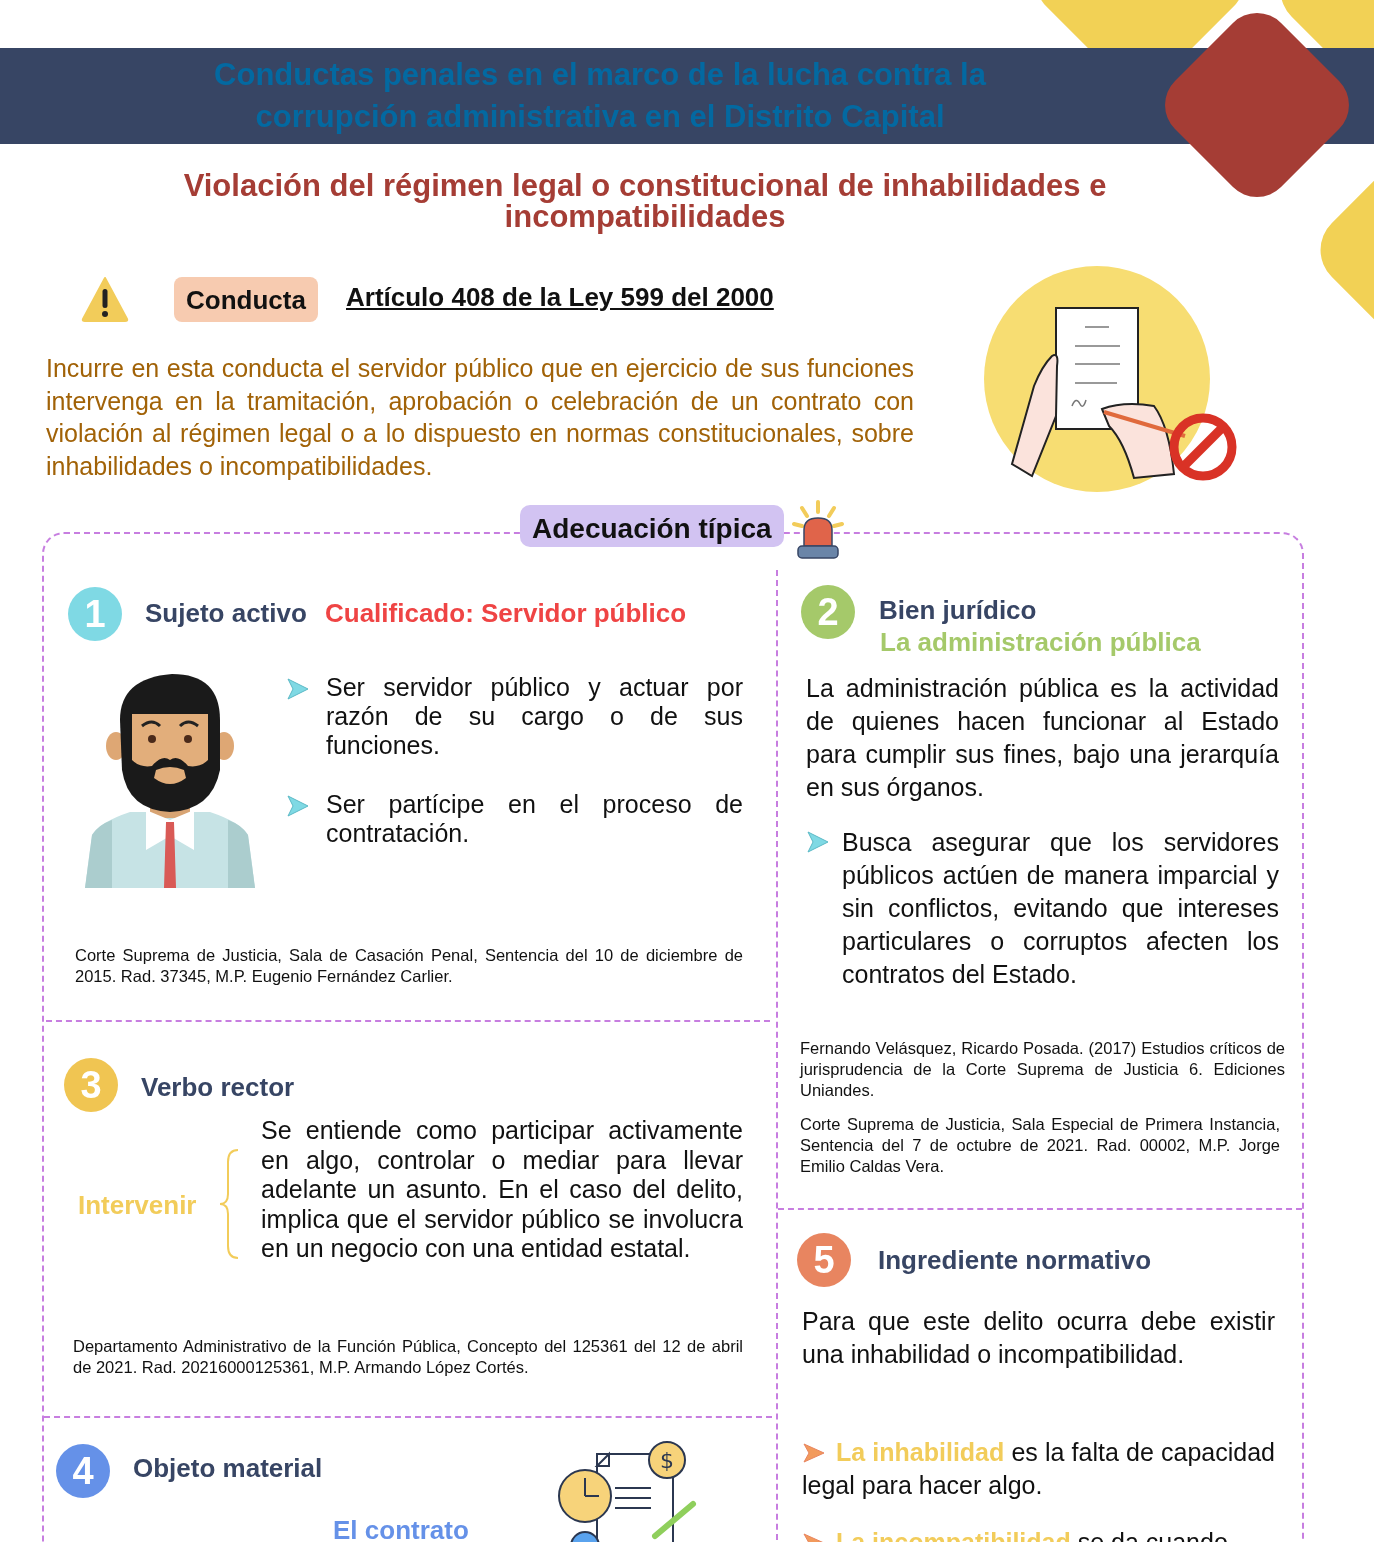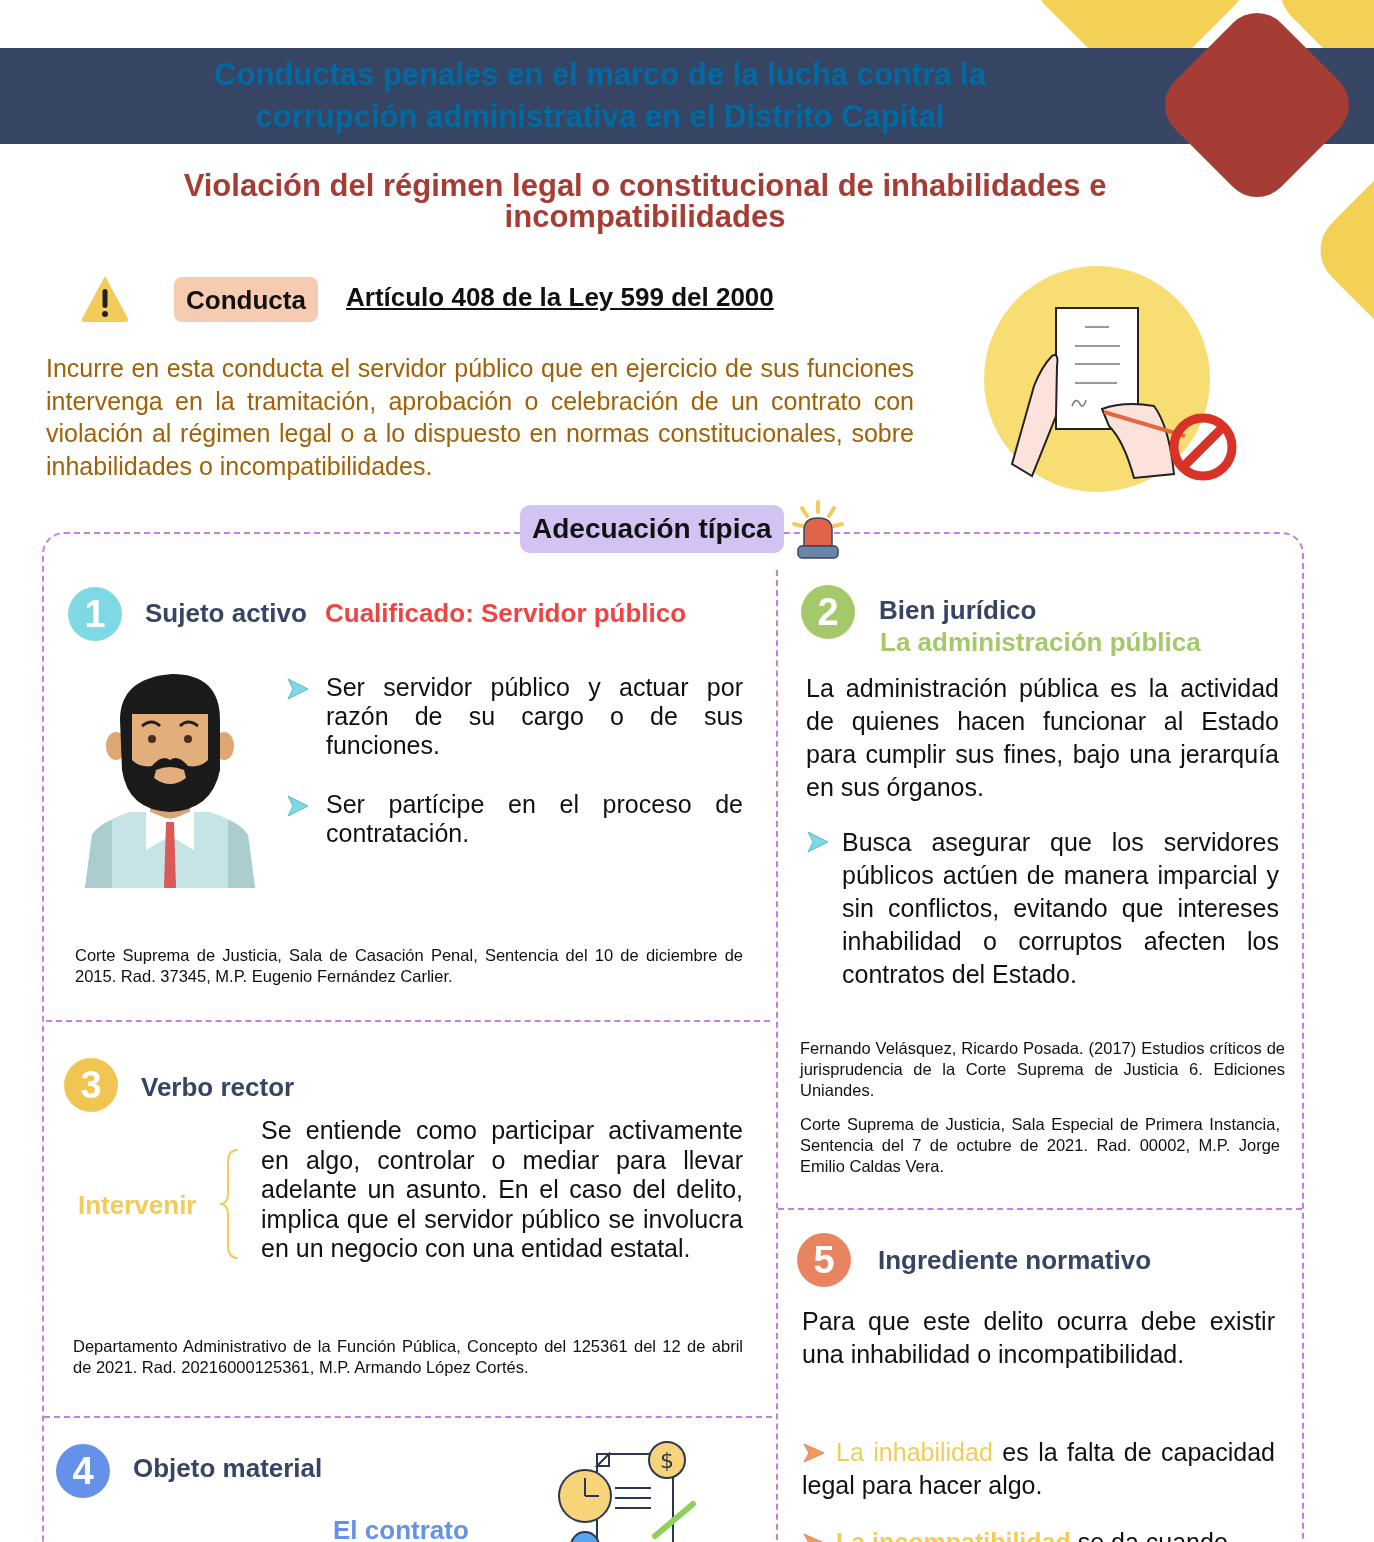--- a/index.html
+++ b/index.html
@@ -27,21 +27,21 @@
 
   .hero-illus { position: absolute; left: 984px; top: 266px; width: 260px; height: 230px; }
 
   
   .frame { position: absolute; left: 42px; top: 532px; width: 1262px; height: 1100px; border: 2px dashed #c77ee0; border-bottom: none; border-radius: 22px 22px 0 0; }
   .vdivider { position: absolute; left: 776px; top: 570px; width: 0; height: 1000px; border-left: 2px dashed #c77ee0; }
   .hdiv-left-1 { position: absolute; left: 46px; top: 1020px; width: 724px; border-top: 2px dashed #c77ee0; }
   .hdiv-left-2 { position: absolute; left: 44px; top: 1416px; width: 728px; border-top: 2px dashed #c77ee0; }
   .hdiv-right-1 { position: absolute; left: 778px; top: 1208px; width: 524px; border-top: 2px dashed #c77ee0; }
 
-  .adecuacion { position: absolute; left: 520px; top: 505px; height: 48px; background: #d2c3f2; border-radius: 10px; padding: 0 12px; font-size: 28px; font-weight: bold; line-height: 48px; color: #111; }
+  .adecuacion { position: absolute; left: 520px; top: 505px; height: 42px; background: #d2c3f2; border-radius: 10px; padding: 0 12px; font-size: 28px; font-weight: bold; line-height: 48px; color: #111; }
   .siren-icon { position: absolute; left: 792px; top: 500px; width: 52px; height: 62px; }
 
   .num-circle { position: absolute; width: 54px; height: 54px; border-radius: 50%; color: #fff; font-weight: bold; font-size: 38px; text-align: center; line-height: 54px; }
   .sec-title { position: absolute; font-size: 26px; font-weight: bold; color: #374564; }
 
   .n1 { left: 68px; top: 587px; background: #7fd9e4; }
   .t1 { left: 145px; top: 598px; }
   .t1b { position: absolute; left: 325px; top: 598px; font-size: 26px; font-weight: bold; color: #ef4444; }
 
   .person-illus { position: absolute; left: 80px; top: 660px; width: 180px; height: 230px; }
@@ -74,21 +74,21 @@
 
   .n4 { left: 56px; top: 1444px; background: #6591e8; }
   .t4 { left: 133px; top: 1453px; }
   .contrato { position: absolute; left: 333px; top: 1515px; font-size: 26px; font-weight: bold; color: #6591e8; }
   .contract-illus { position: absolute; left: 555px; top: 1438px; width: 150px; height: 110px; }
 
   .n5 { left: 797px; top: 1233px; background: #e88560; }
   .t5 { left: 878px; top: 1245px; }
   .p5 { position: absolute; left: 802px; top: 1305px; width: 473px; font-size: 25px; line-height: 33px; text-align: justify; }
   .p5b { position: absolute; left: 802px; top: 1436px; width: 473px; font-size: 25px; line-height: 33px; text-align: justify; }
-  .p5b .hl { color: #f2cc5a; font-weight: normal; }
+  .p5b .hl { color: #f2cc5a; font-weight: bold; }
   .p5b .arrow { display: inline-block; width: 24px; height: 22px; vertical-align: -3px; margin-right: 10px; }
   .p5c { position: absolute; left: 802px; top: 1526px; width: 473px; font-size: 25px; line-height: 33px; }
   .p5c .hl { color: #f2cc5a; font-weight: bold; }
   .p5c .arrow { display: inline-block; width: 24px; height: 22px; vertical-align: -3px; margin-right: 10px; }
 </style>
 </head>
 <body>
 
 <div class="deco deco-yellow-1"></div>
 <div class="deco deco-yellow-2"></div>
@@ -190,21 +190,21 @@
 
 <div class="num-circle n2">2</div>
 <div class="sec-title t2">Bien jurídico</div>
 <div class="t2b">La administración pública</div>
 <div class="p2">La administración pública es la actividad de quienes hacen funcionar al Estado para cumplir sus fines, bajo una jerarquía en sus órganos.</div>
 <div class="bullet-list list2">
   <div class="bullet">
     <svg class="arrow" viewBox="0 0 24 24">
         <path d="M2 2 L22 12 L2 22 L7 12 Z" fill="#7fd9e4" stroke="#5bb9c6" stroke-width="1"></path>
       </svg>
-    <span>Busca asegurar que los servidores públicos actúen de manera imparcial y sin conflictos, evitando que intereses inhabilidad o corruptos afecten los contratos del Estado.</span>
+    <span>Busca asegurar que los servidores públicos actúen de manera imparcial y sin conflictos, evitando que intereses particulares o corruptos afecten los contratos del Estado.</span>
   </div>
 </div>
 <div class="cite cite2">Fernando Velásquez, Ricardo Posada. (2017) Estudios críticos de jurisprudencia de la Corte Suprema de Justicia 6. Ediciones Uniandes.</div>
 <div class="cite cite3">Corte Suprema de Justicia, Sala Especial de Primera Instancia, Sentencia del 7 de octubre de 2021. Rad. 00002, M.P. Jorge Emilio Caldas Vera.</div>
 
 <div class="num-circle n3">3</div>
 <div class="sec-title t3">Verbo rector</div>
 <div class="intervenir">Intervenir</div>
 <svg class="brace" viewBox="0 0 28 112">
   <path d="M22 2 Q12 2 12 14 L12 46 Q12 56 4 56 Q12 56 12 66 L12 98 Q12 110 22 110" fill="none" stroke="#f2cc5a" stroke-width="2"></path>

